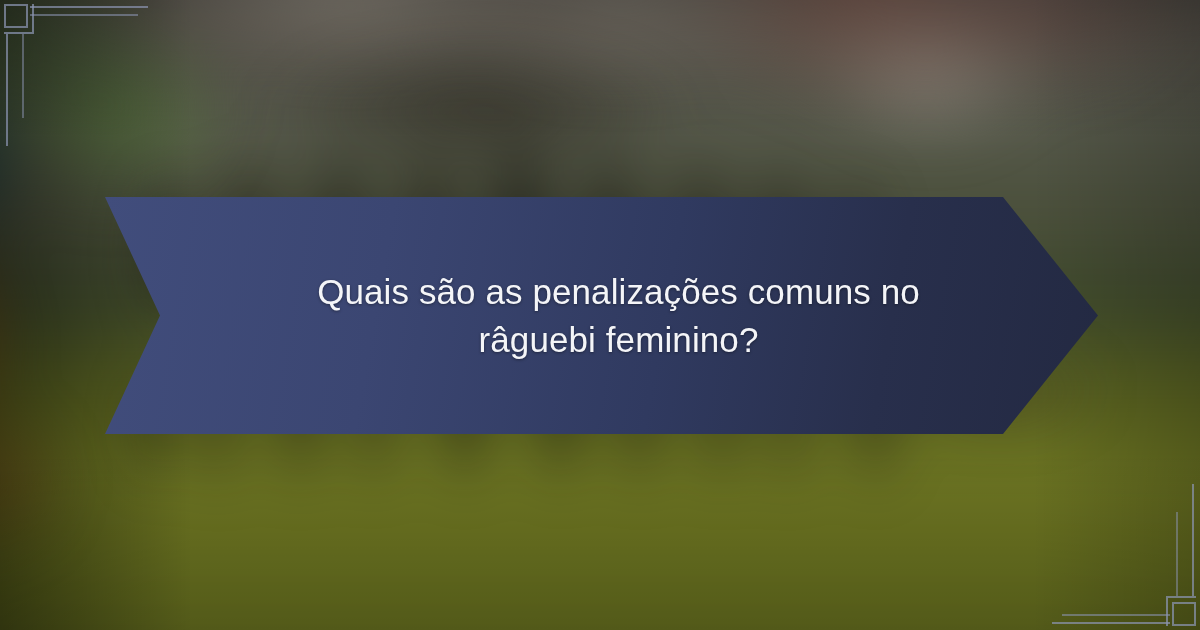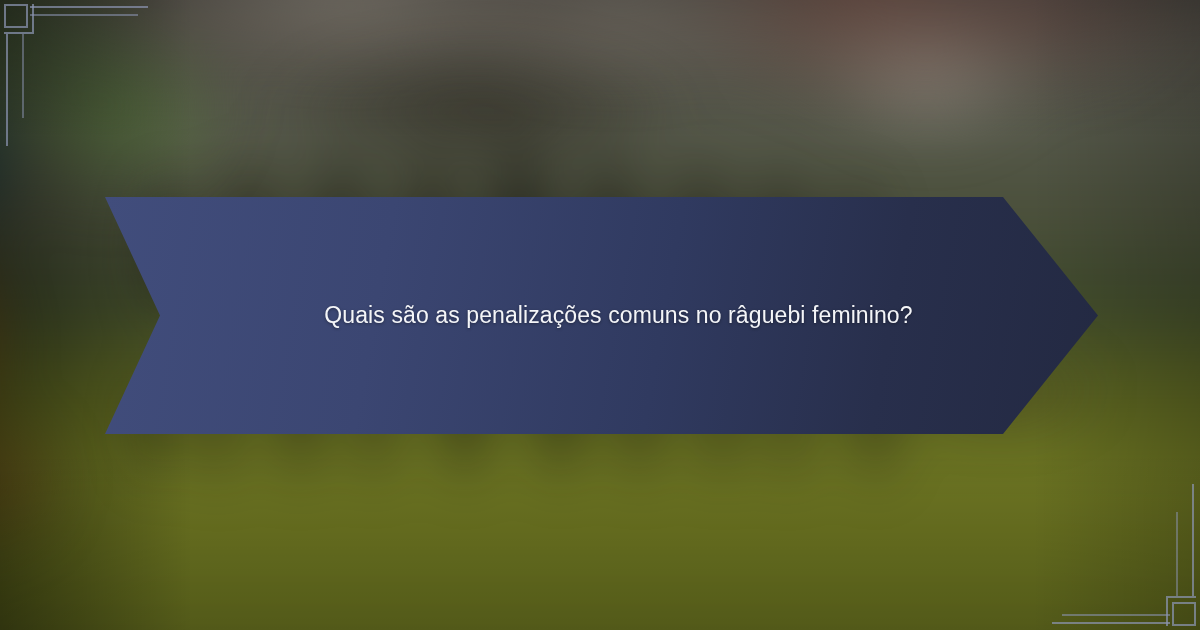--- a/index.html
+++ b/index.html
@@ -135,22 +135,22 @@
     display: flex;
     align-items: center;
     justify-content: center;
     box-shadow: 0 10px 34px rgba(0,0,0,.34);
   }
 
   #banner-text {
     width: 740px;
     text-align: center;
     color: #f4f5f8;
-    font-size: 23px;
-    line-height: 77px;
+    font-size: 35px;
+    line-height: 48px;
     font-weight: 400;
     letter-spacing: .1px;
     text-shadow: 0 1px 3px rgba(0,0,0,.38);
     padding-left: 34px;
   }
 </style>
 </head>
 <body>
 
 <div id="card">

